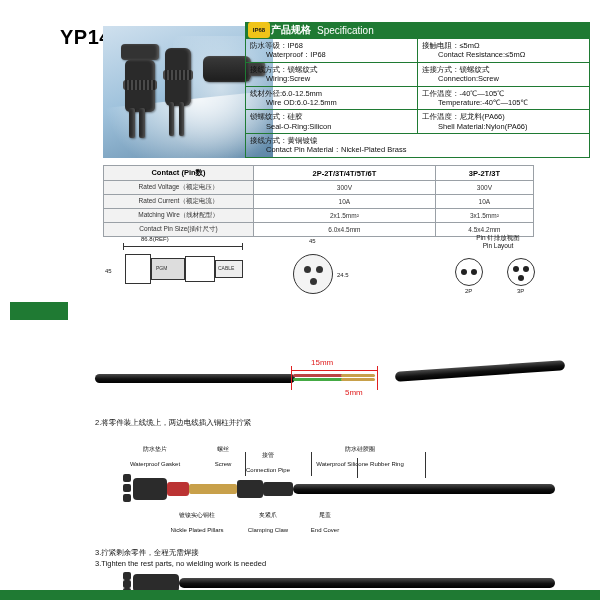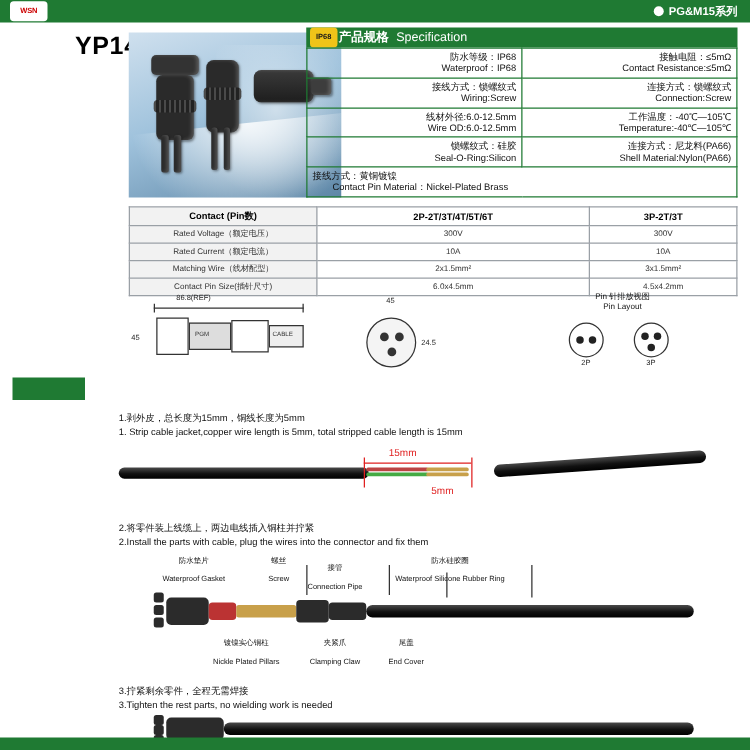--- a/index.html
+++ b/index.html
@@ -101,28 +101,28 @@
     position:absolute; left:245px; top:38px; width:345px;
     border-collapse:collapse; font-size:7.5px;
   }
   .spec-table td {
     border:1px solid #1f7a33;
     padding:2px 4px;
     vertical-align:middle;
     line-height:1.25;
     height:22px;
   }
-  .spec-table td.half { width:50%;text-align:right; }
+  .spec-table td.half { width:50%; }
   .spec-table td.full { width:100%; }
   .cn { display:block; }
   .en2 { display:block;margin-left:16px; }
 
   
   .param-table {
-    position:absolute; left:103px; top:165px; width:487px;
+    position:absolute; left:103px; top:165px; width:431px;
     border-collapse:collapse; font-size:6.5px; text-align:center;
   }
   .param-table td {
     border:1px solid #9aa0a6;
     padding:2px 2px; height:14px; color:#333;
   }
   .param-table td.lbl { width:150px; background:#f2f2f2; color:#333; }
   .param-table tr.head td { font-weight:bold; font-size:7.5px; color:#000; }
 
   
@@ -175,27 +175,20 @@
 
   .footerbar {
     position:absolute; left:0; bottom:0; width:600px; height:10px; background:#1f7a33;
   }
 </style>
 </head>
 <body>
 
 <div class="page">
 
-  <div class="topbar">
-    <div class="logo">WSN</div>
-    <div class="series">
-      <span class="dot"></span>
-      <span>PG&amp;M15系列</span>
-    </div>
-  </div>
 
   <div class="model-title">YP14</div>
 
   <div class="photo">
     <div class="splash"></div>
     <div class="wave"></div>
     <div class="conn cap"></div>
     <div class="conn c1"></div>
     <div class="conn c1b"></div>
     <div class="conn c1c"></div>
@@ -245,21 +238,21 @@
         <span class="cn">工作温度：-40℃—105℃</span>
         <span class="en2">Temperature:-40℃—105℃</span>
       </td>
     </tr>
     <tr>
       <td class="half">
         <span class="cn">锁螺纹式：硅胶</span>
         <span class="en2">Seal-O-Ring:Silicon</span>
       </td>
       <td class="half">
-        <span class="cn">连接方式：尼龙料(PA66)</span>
+        <span class="cn">工作温度：尼龙料(PA66)</span>
         <span class="en2">Shell Material:Nylon(PA66)</span>
       </td>
     </tr>
     <tr>
       <td class="full" colspan="2">
         <span class="cn">接线方式：黄铜镀镍</span>
         <span class="en2">Contact Pin Material：Nickel-Plated Brass</span>
       </td>
     </tr>
   </tbody>
@@ -331,41 +324,36 @@
       <div style="position:absolute; left:5px; top:7px; width:6px; height:6px; border-radius:50%; background:#222;"></div>
       <div style="position:absolute; left:15px; top:7px; width:6px; height:6px; border-radius:50%; background:#222;"></div>
       <div style="position:absolute; left:10px; top:16px; width:6px; height:6px; border-radius:50%; background:#222;"></div>
     </div>
     <div class="dim-label" style="left:362px; top:52px;">2P</div>
     <div class="dim-label" style="left:414px; top:52px;">3P</div>
   </div>
 
   <div class="left-green"></div>
 
-  <div class="step" style="top:330px; width:470px;">
-    <div>1.剥外皮，总长度为15mm，铜线长度为5mm</div>
-    <div class="en">1. Strip cable jacket,copper wire length is 5mm, total stripped cable length is 15mm</div>
-  </div>
   <div class="cablefig" style="left:95px; top:356px; width:470px; height:50px;">
     <div class="cable" style="left:0px; top:18px; width:200px;"></div>
     <div class="cable" style="left:300px; top:10px; width:170px; height:10px; transform:rotate(-4deg);"></div>
     <div class="wirebundle" style="left:198px; top:18px; width:50px; background:#b44;"></div>
     <div class="wirebundle" style="left:198px; top:22px; width:50px; background:#4a4;"></div>
     <div class="wirebundle" style="left:246px; top:18px; width:34px; background:#c8a04a;"></div>
     <div class="wirebundle" style="left:246px; top:22px; width:34px; background:#c8a04a;"></div>
     <div style="position:absolute; left:196px; top:10px; width:1px; height:24px; background:#e02020;"></div>
     <div style="position:absolute; left:282px; top:10px; width:1px; height:24px; background:#e02020;"></div>
     <div style="position:absolute; left:196px; top:14px; width:86px; height:1px; background:#e02020;"></div>
     <div class="dim-label red" style="left:216px; top:2px; font-size:8px;">15mm</div>
     <div class="dim-label red" style="left:250px; top:32px; font-size:8px;">5mm</div>
   </div>
 
   <div class="step" style="top:418px; width:470px;">
     <div>2.将零件装上线缆上，两边电线插入铜柱并拧紧</div>
-    <div class="en">2.Install the parts with cable, plug the wires into the connector and fix them</div>
   </div>
 
   <div class="callout" style="left:120px; top:446px; width:70px;">
     <span class="cn">防水垫片</span><br>
     <span>Waterproof Gasket</span>
   </div>
   <div class="callout" style="left:206px; top:446px; width:34px;">
     <span class="cn">螺丝</span><br>
     <span>Screw</span>
   </div>

